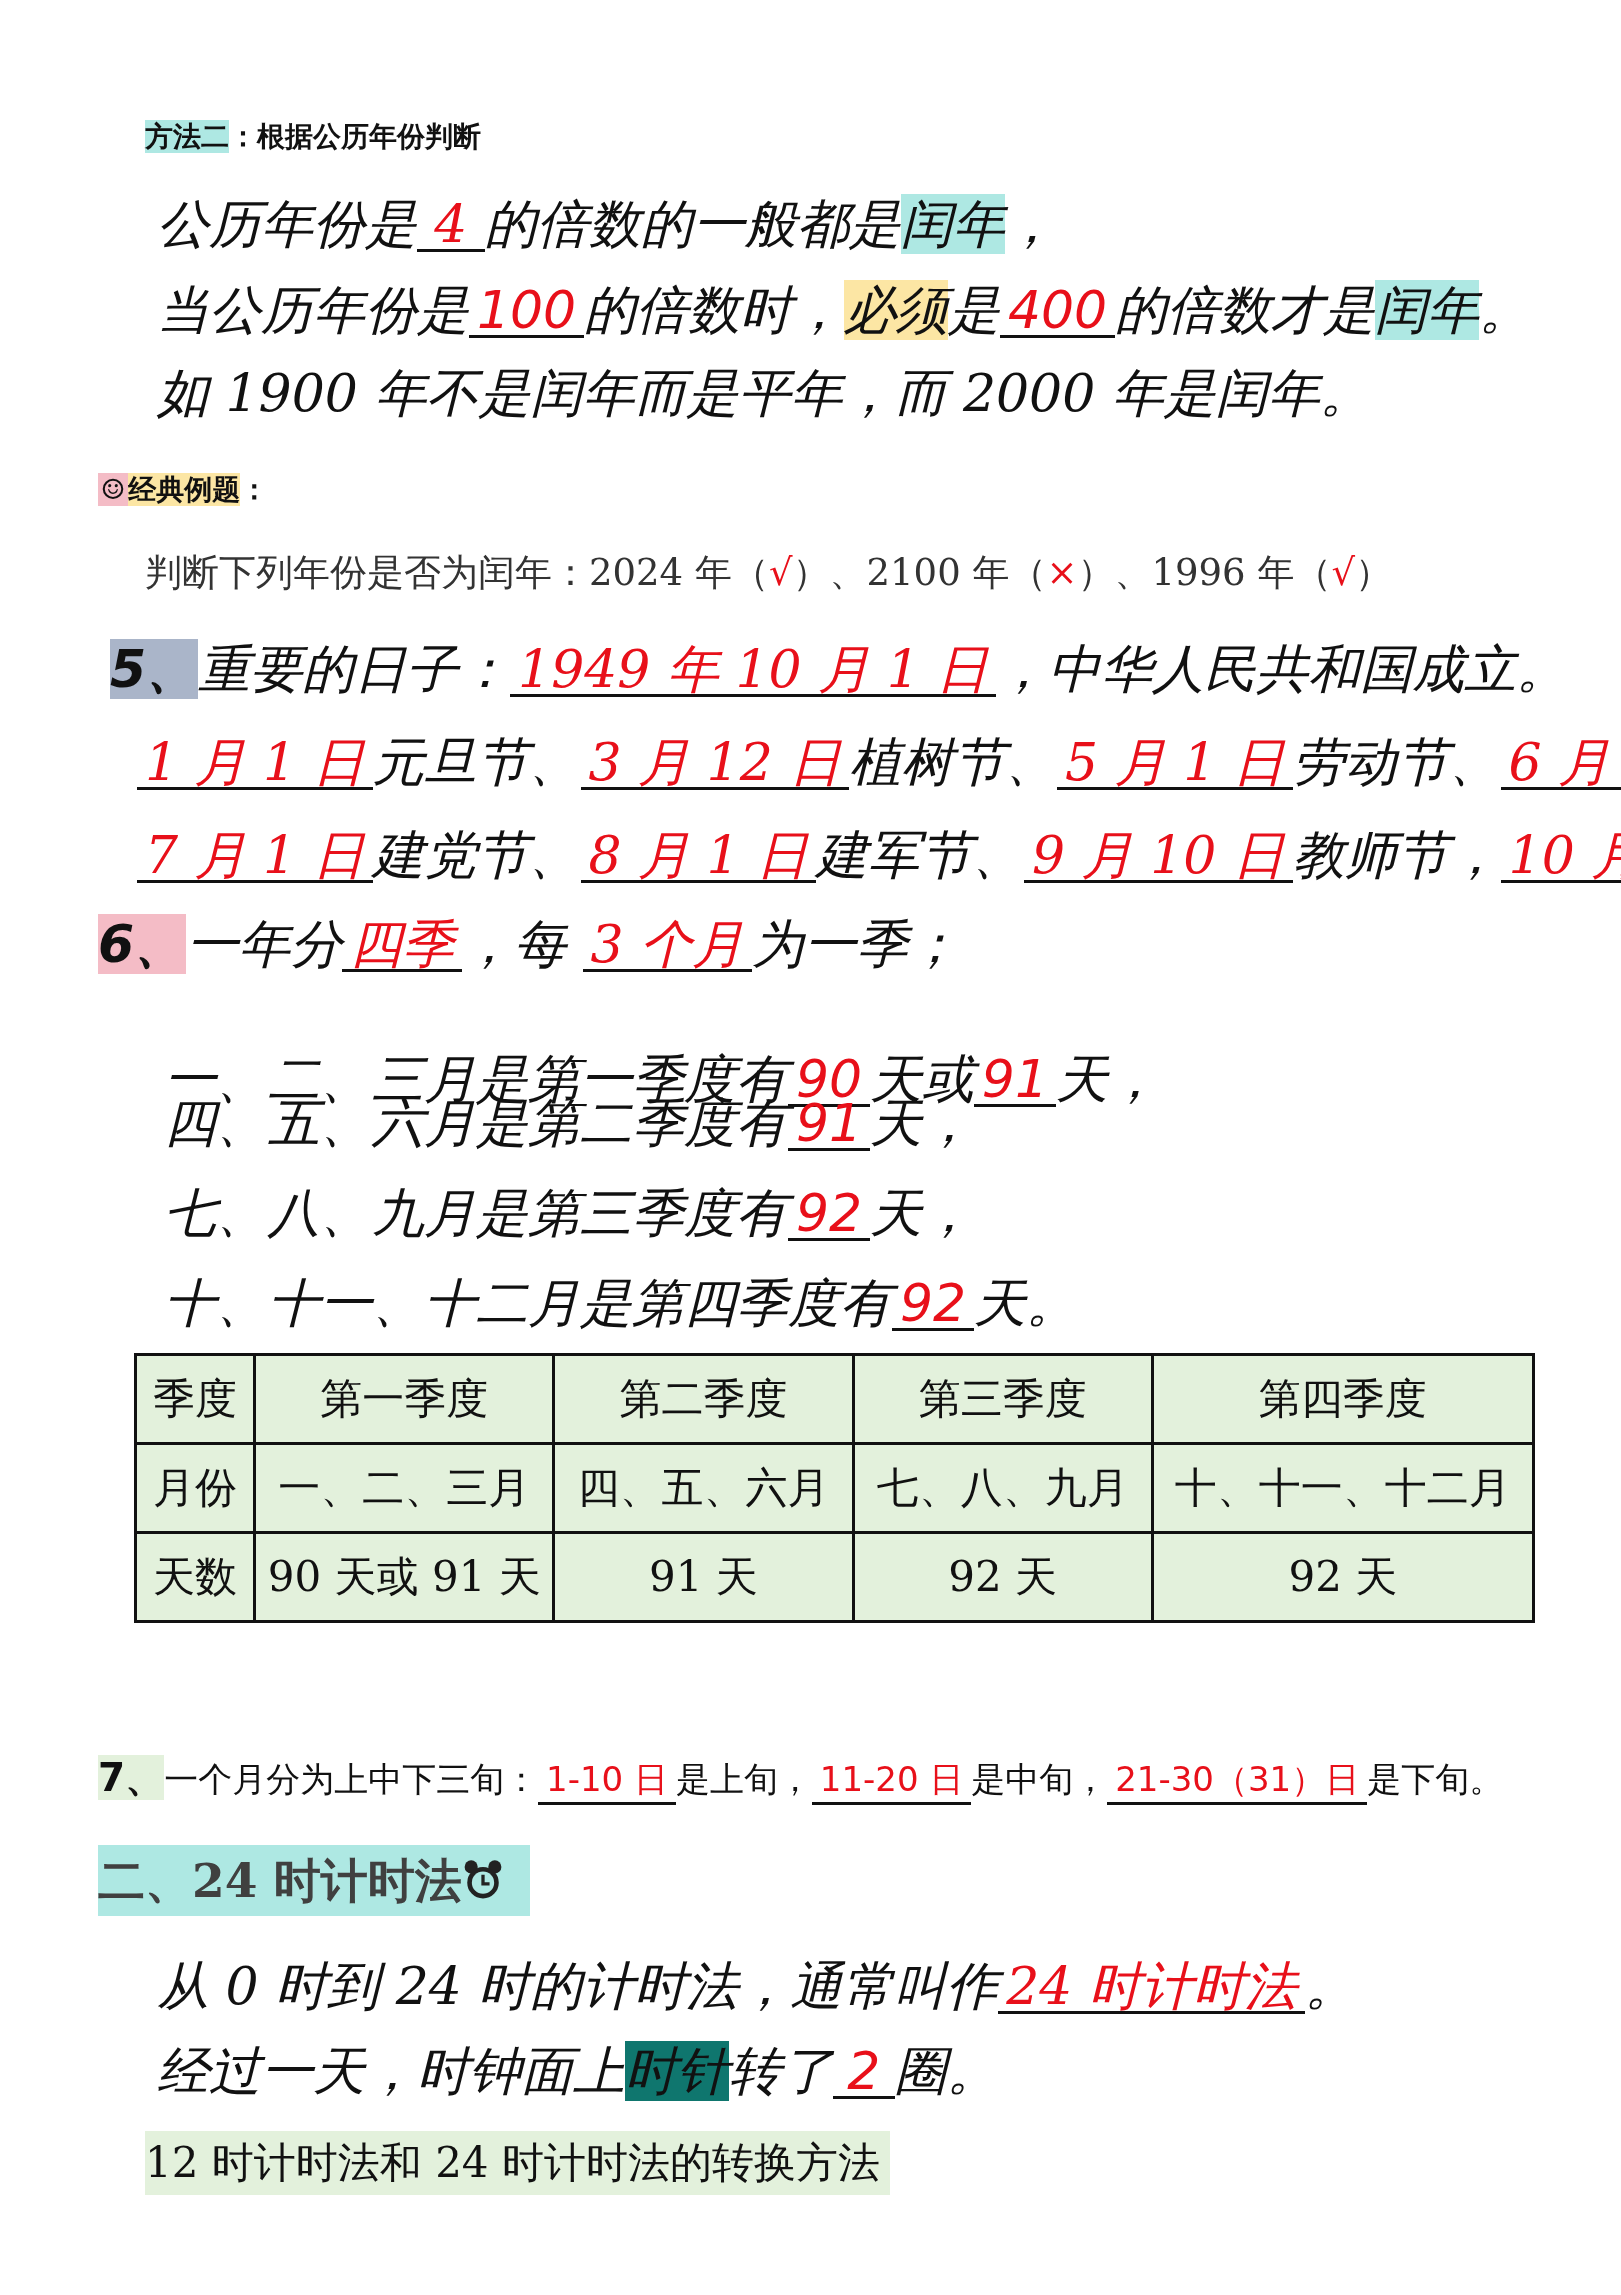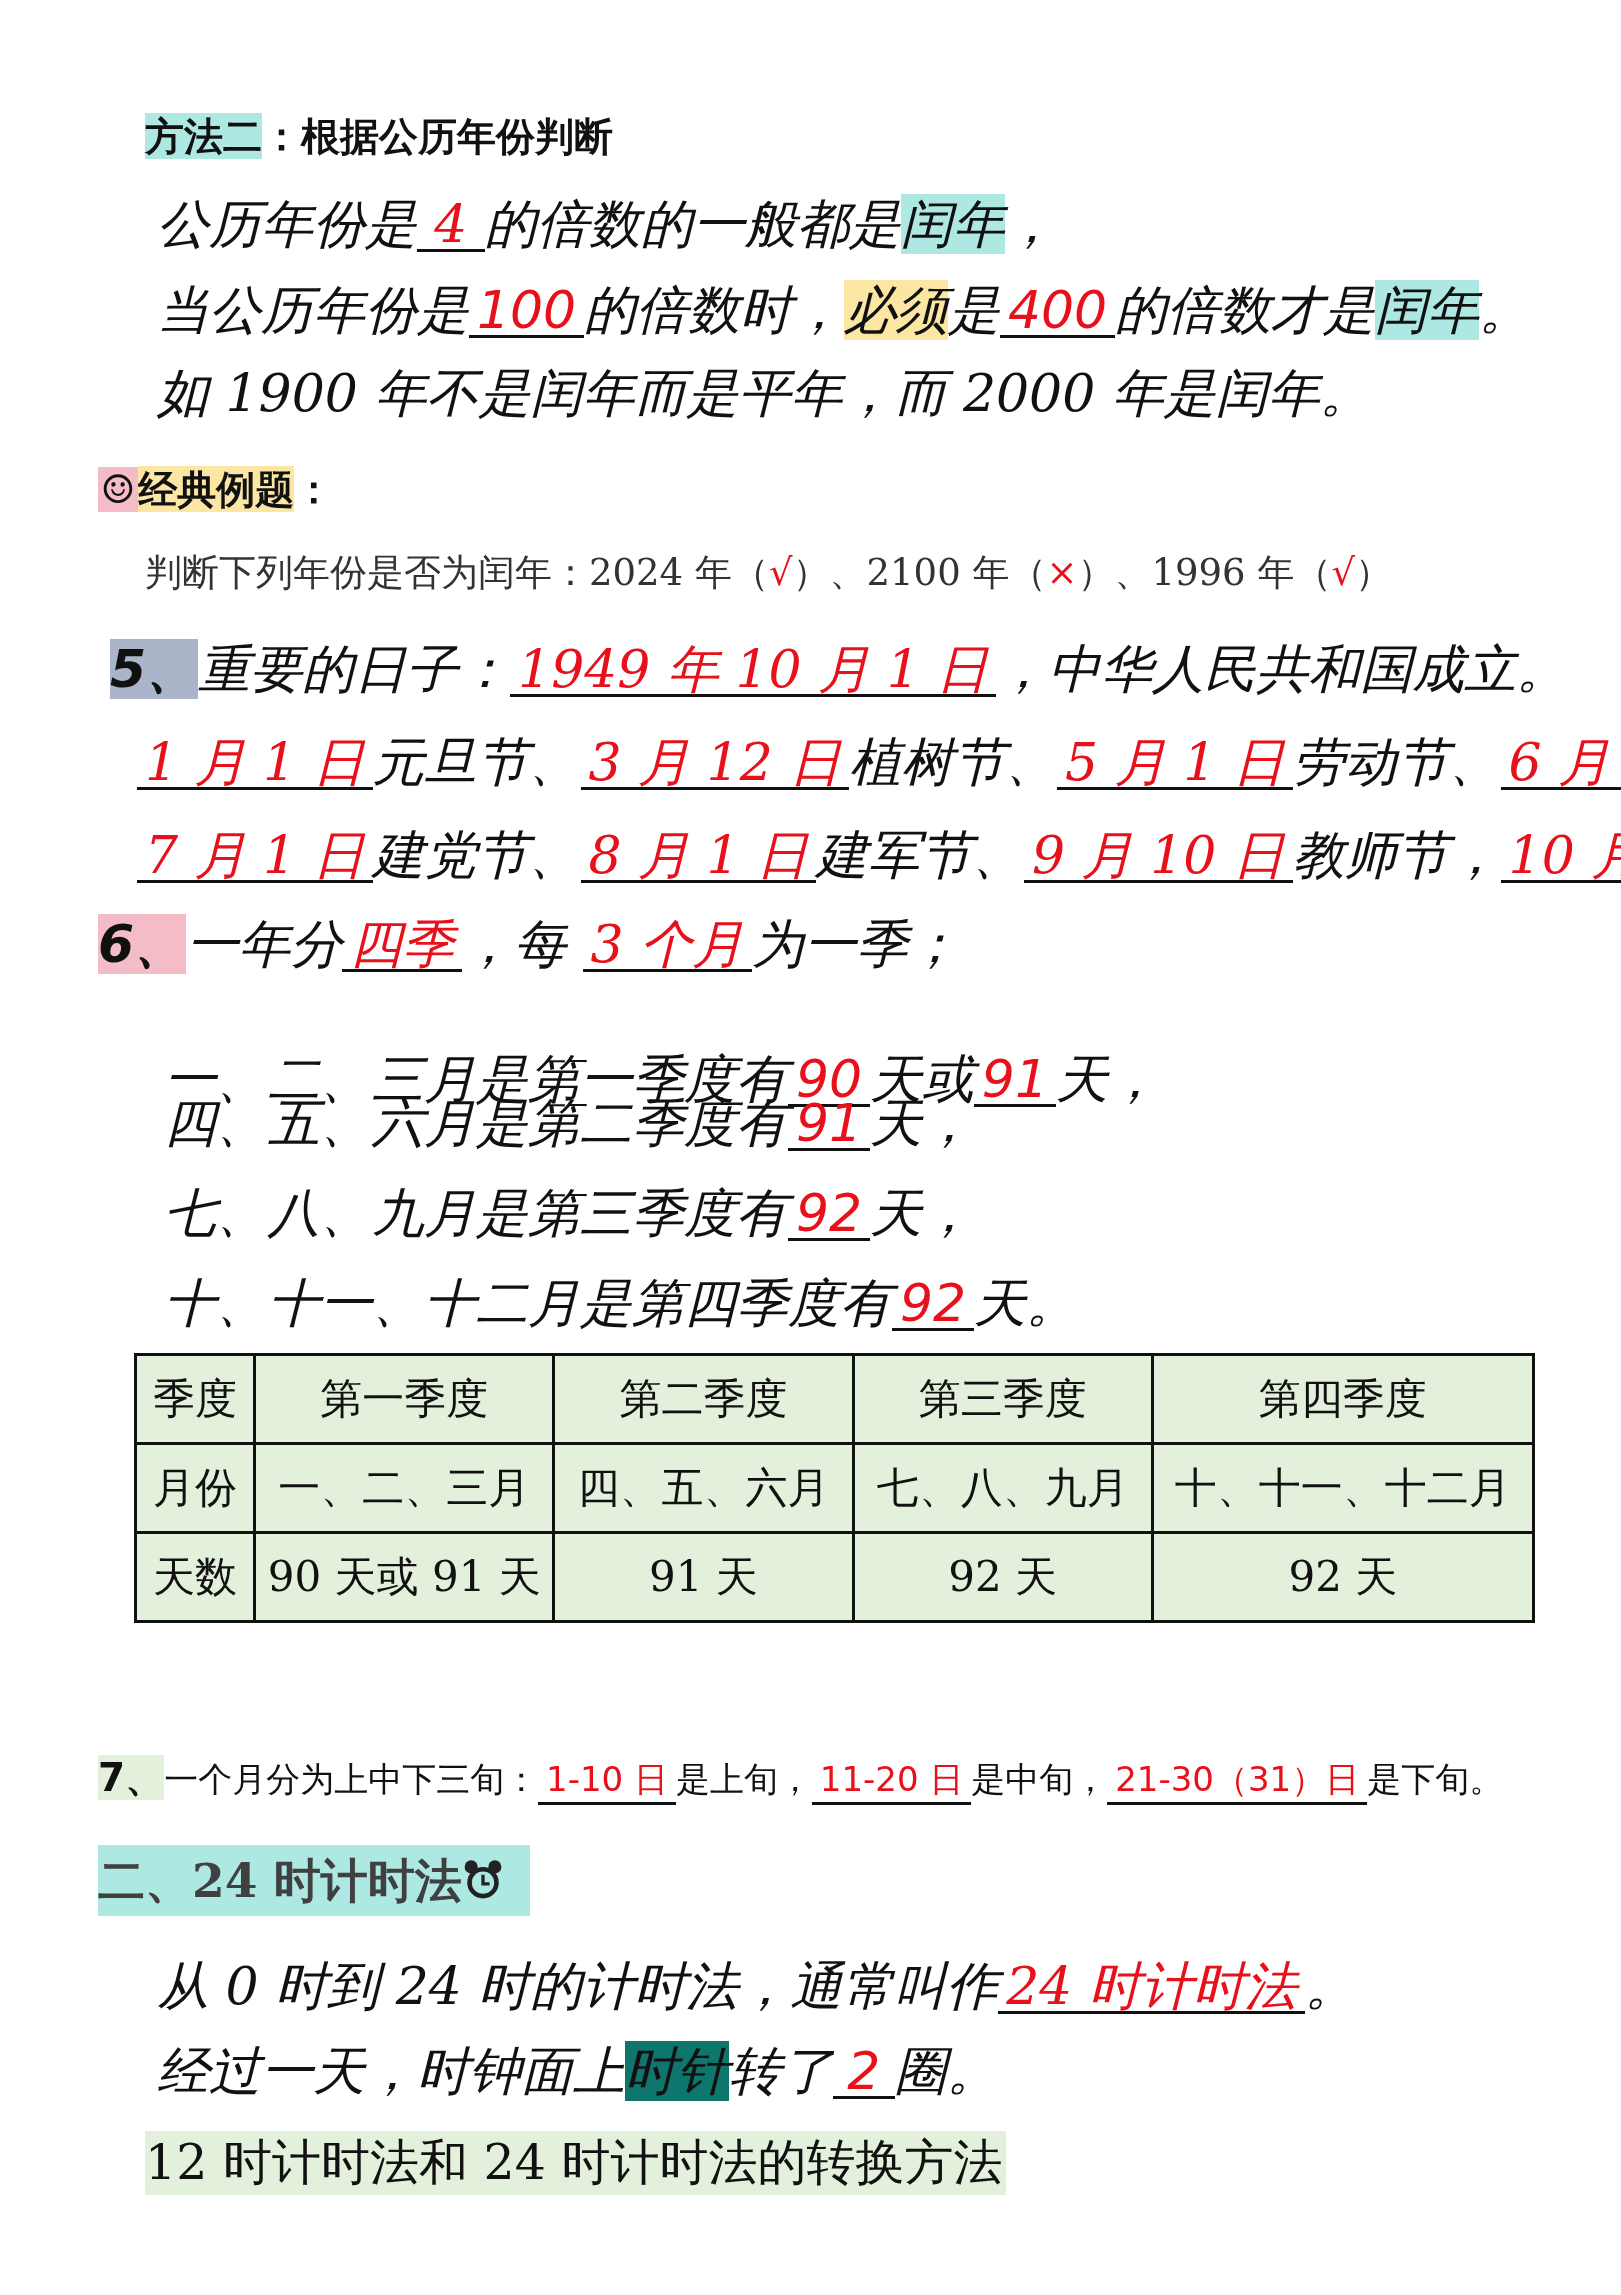--- a/index.html
+++ b/index.html
@@ -15,21 +15,21 @@
   .blank {
     display: inline-block; border-bottom: 3.9px solid #111;
     padding: 0 7.9px; line-height: 50px; text-align: center;
   }
   .hl-cyan { background: #aee8e3; }
   .hl-yellow { background: #fce6a4; }
   .hl-lightyellow { background: #0f766e; }
   .hl-pink { background: #f4bcc6; }
   .hl-blue { background: #aab5c9; }
   .hl-green { background: #e3f1dc; }
-  .heading { font-size: 39px; font-weight: bold; line-height: 63px; }
+  .heading { font-size: 28px; font-weight: bold; line-height: 63px; }
   .num { font-family: "DejaVu Sans", "Liberation Sans", sans-serif; font-weight: bold; }
   .sans { font-family: "DejaVu Sans", "Liberation Sans", sans-serif; }
   table.q {
     position: absolute; left: 134px; top: 1353px;
     border-collapse: collapse; background: #e3f1dc;
     font-size: 42px;
   }
   table.q td {
     border: 3.9px solid #111; text-align: center; height: 86px; padding: 0 2.6px;
   }
@@ -130,14 +130,14 @@
 </div>
 
 <div class="abs line" style="left:157px; top:1957px;">
   <span>从 0 时到 24 时的计时法，通常叫作</span><span class="blank red">24 时计时法</span><span>。</span>
 </div>
 
 <div class="abs line" style="left:157px; top:2042px;">
   <span>经过一天，时钟面上</span><span class="hl-lightyellow">时针</span><span>转了</span><span class="blank red sans" style="min-width:46px;">2</span><span>圈。</span>
 </div>
 
-<div class="abs hl-green" style="left:145px; top:2131px; height:64px; font-size:49px; line-height:64px; padding-right:4px;">12 时计时法和 24 时计时法的转换方法</div>
+<div class="abs hl-green" style="left:145px; top:2131px; height:64px; font-size:42px; line-height:64px; padding-right:10px;">12 时计时法和 24 时计时法的转换方法</div>
 
 
 </body></html>

